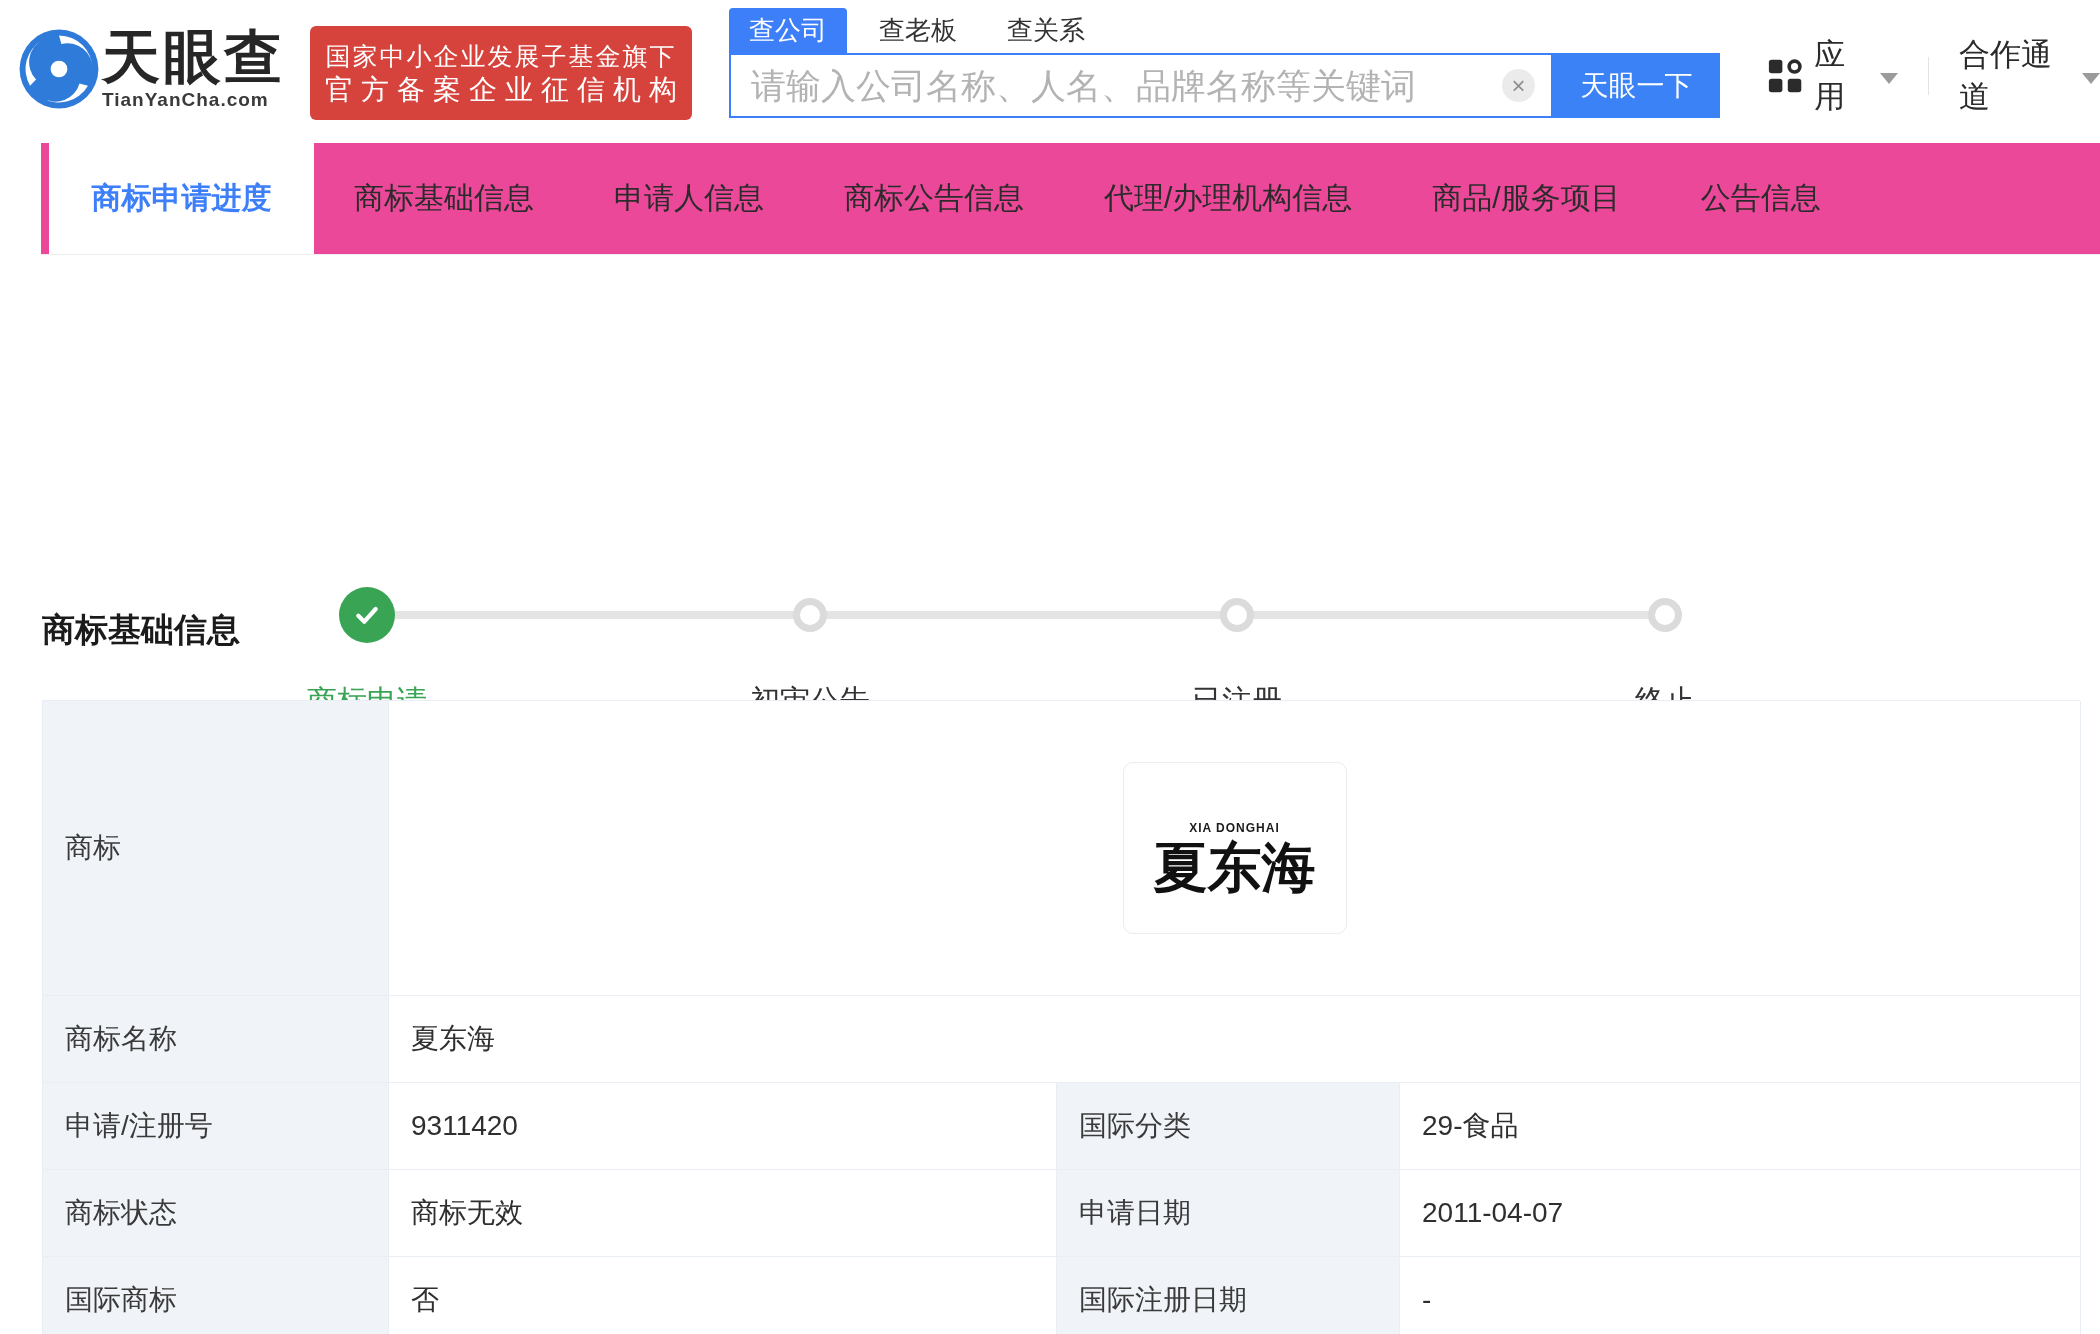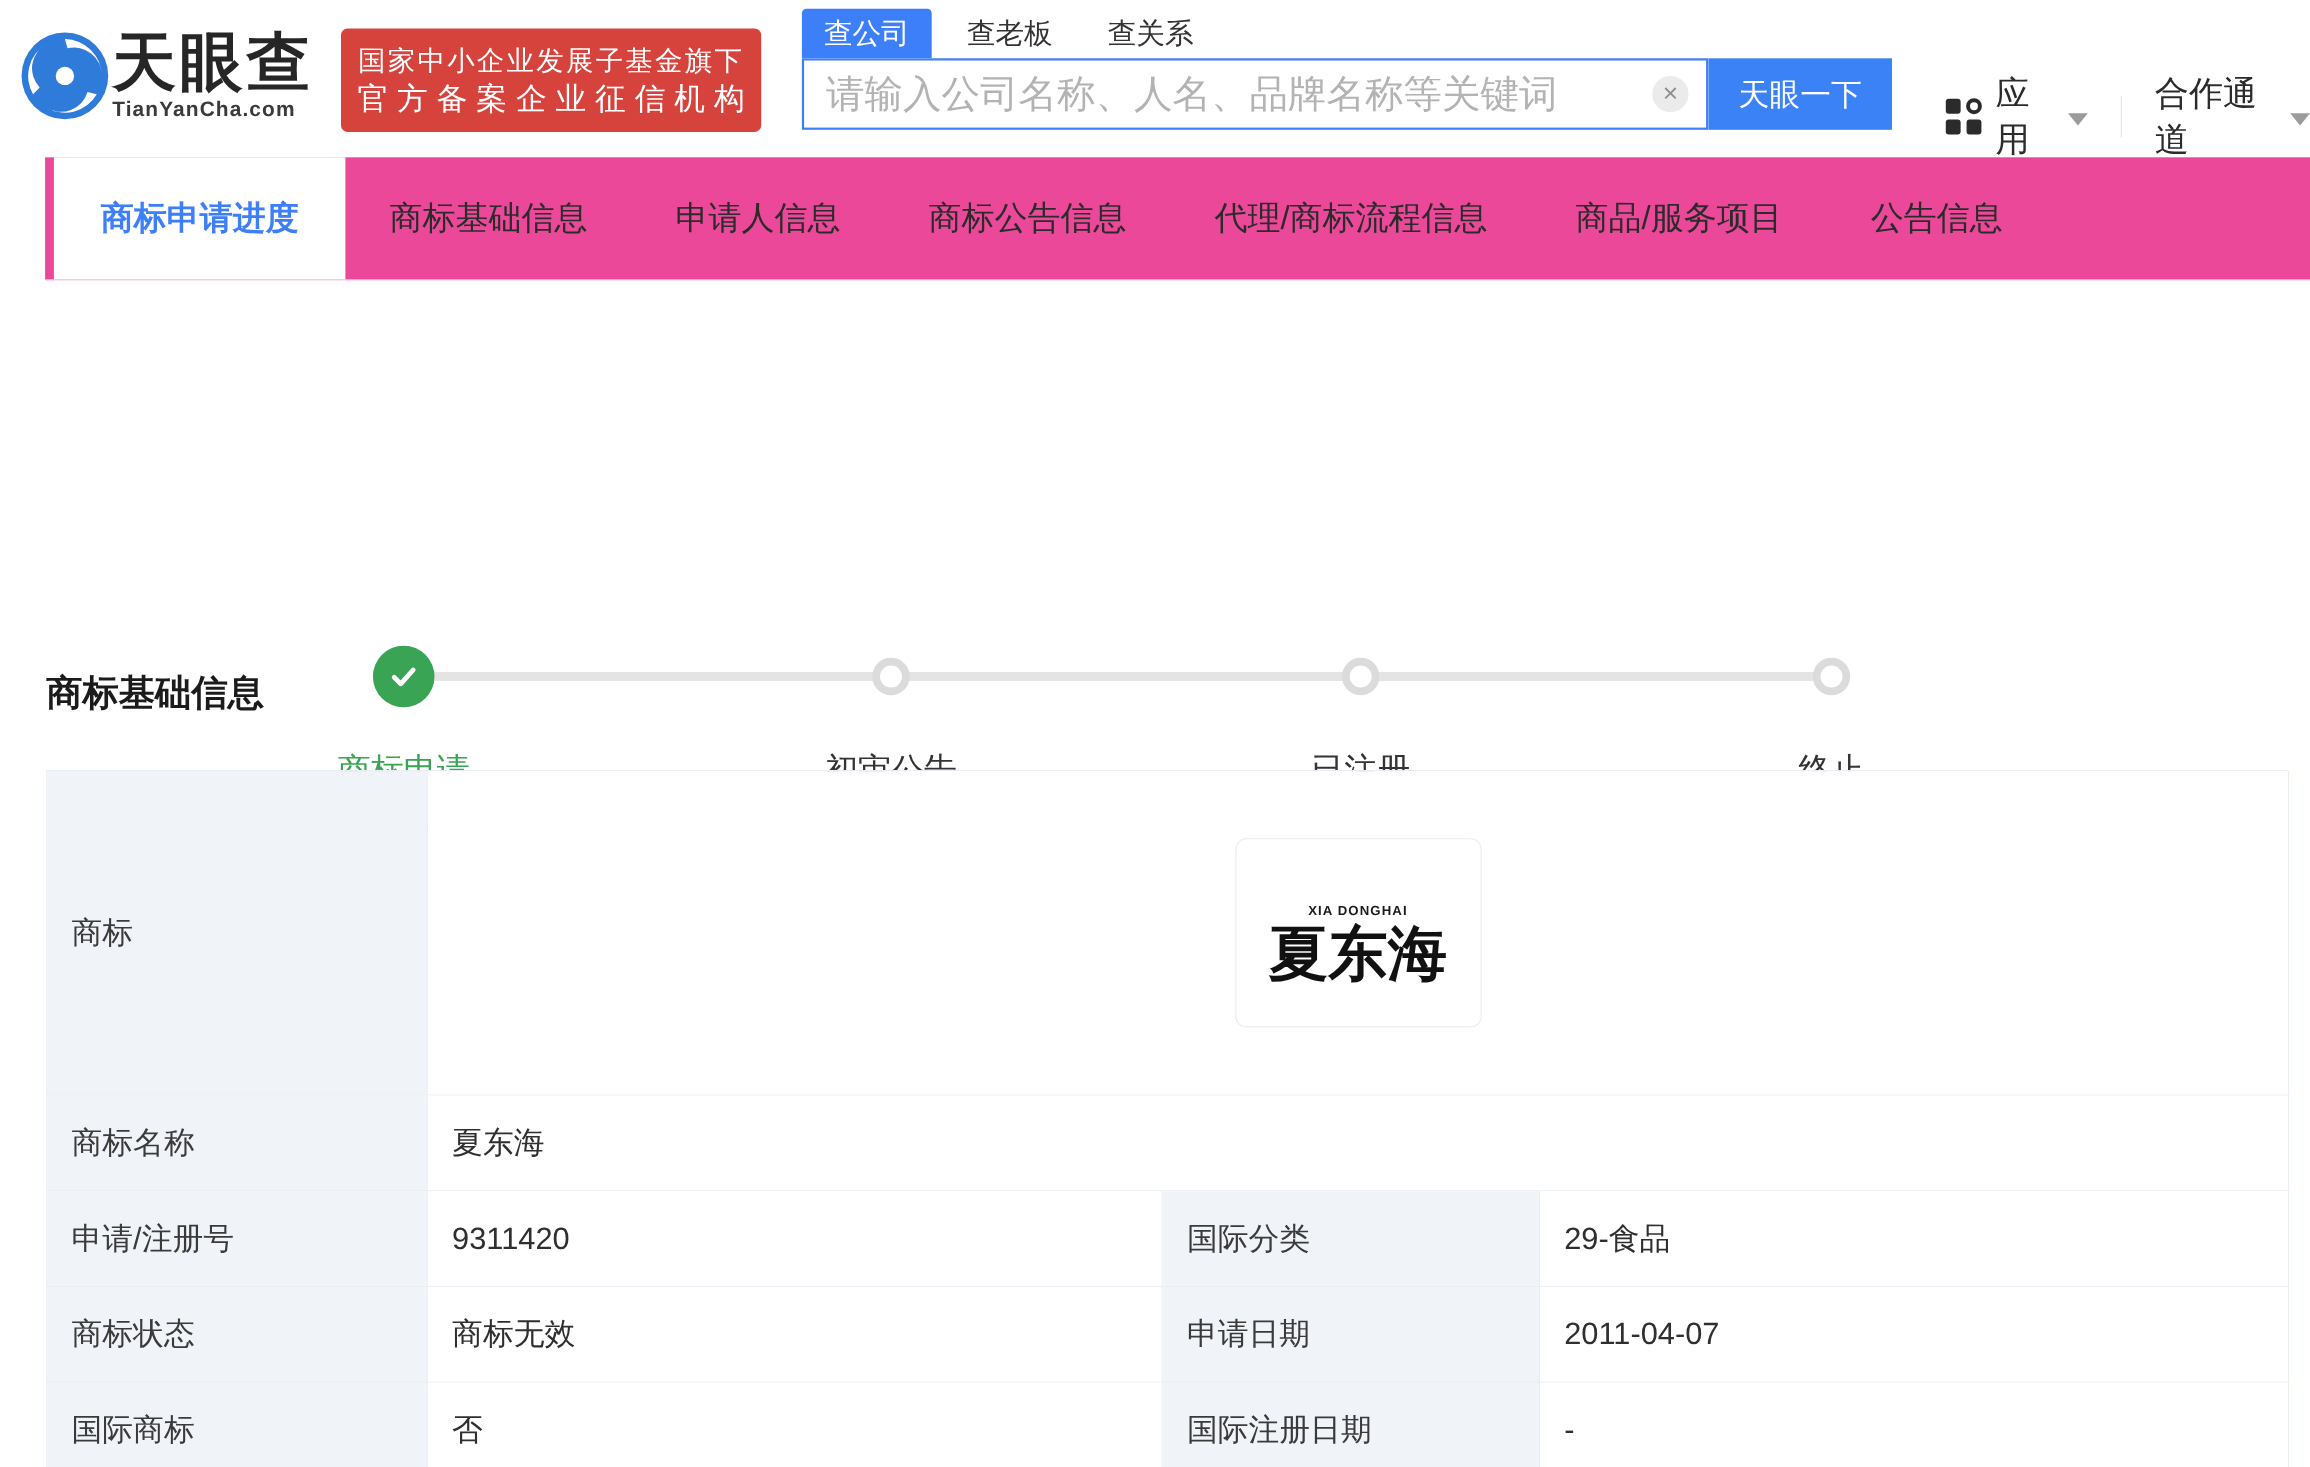--- a/index.html
+++ b/index.html
@@ -45,21 +45,21 @@
   .search-input::placeholder { color:#b3b3b3; }
   .clear-btn {
     position:absolute; right:18px; top:16px; width:33px; height:33px; border-radius:50%;
     background:#ebebeb; color:#8f8f8f; font-size:24px; line-height:33px; text-align:center; cursor:pointer;
   }
   .search-btn {
     width:167px; height:65px; background:#3b82f6; color:#fff; border:none;
     font-size:28px; cursor:pointer; font-family:inherit;
   }
 
-  .header-right { position:absolute; left:1768px; top:64px; display:flex; align-items:center; }
+  .header-right { position:absolute; left:1768px; top:34px; display:flex; align-items:center; }
   .apps-entry, .partner-entry { display:flex; align-items:center; cursor:pointer; }
   .apps-icon { width:38px; height:38px; margin-right:12px; }
   .hr-label { font-size:31px; color:#2b2b2b; }
   .caret { width:0; height:0; border-left:9px solid transparent; border-right:9px solid transparent;
            border-top:11px solid #9b9b9b; margin-left:10px; margin-top:4px; }
   .hr-divider { width:1px; height:38px; background:#e3e3e3; margin:0 30px; }
 
   
   .tabbar {
     position:absolute; left:0; top:143px; width:2080px; height:112px;
@@ -176,21 +176,21 @@
       <span class="caret"></span>
     </div>
   </div>
 </div>
 
 <div class="tabbar">
   <div class="nav-tab active">商标申请进度</div>
   <div class="nav-tab">商标基础信息</div>
   <div class="nav-tab">申请人信息</div>
   <div class="nav-tab">商标公告信息</div>
-  <div class="nav-tab">代理/商标流程信息</div>
+  <div class="nav-tab">代理/办理机构信息</div>
   <div class="nav-tab">商品/服务项目</div>
   <div class="nav-tab">公告信息</div>
 </div>
 
 <div class="timeline">
   <div class="tl-line"></div>
 
   <div class="tl-marker-done" style="left:339px;">
     <svg width="32" height="32" viewBox="0 0 24 24">
       <path d="M5.5 12.5 L10 17 L18.5 7.5" stroke="#fff" stroke-width="3.2" fill="none" stroke-linecap="round" stroke-linejoin="round"></path>

